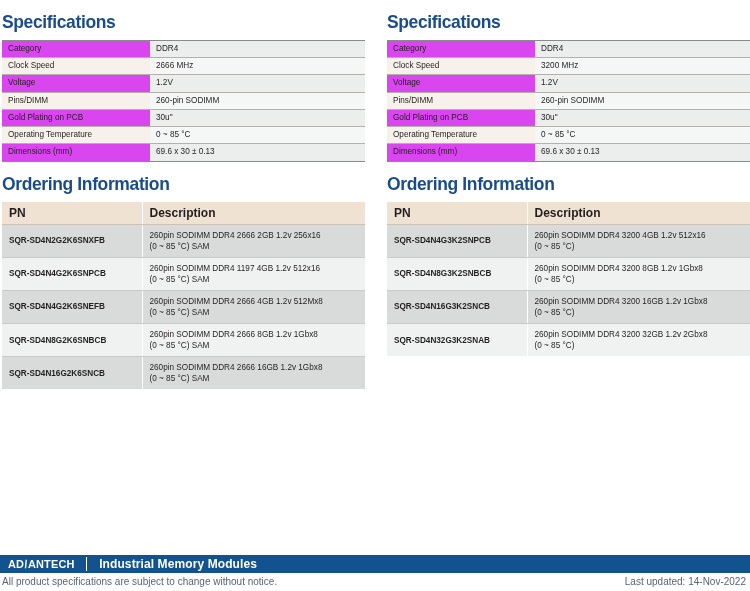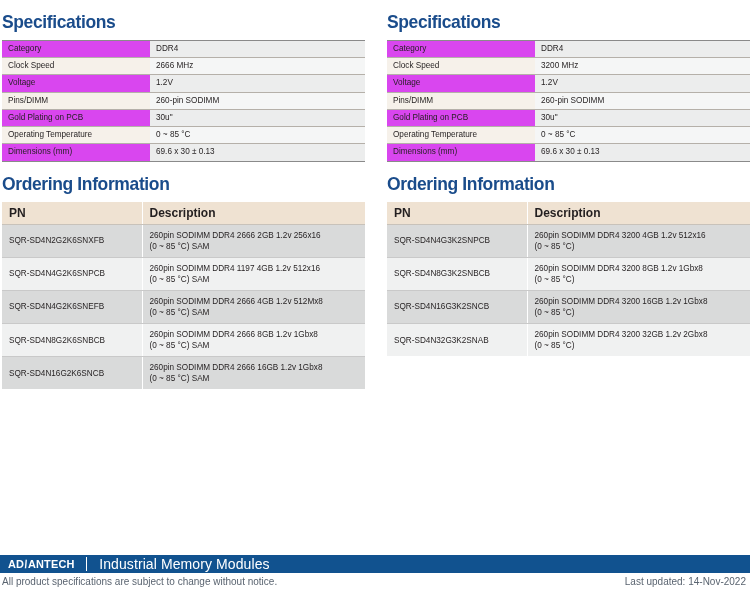--- a/index.html
+++ b/index.html
@@ -106,20 +106,21 @@
     color: #231f20;
     border-bottom: 1px solid #c9c9c9;
   }
   table.ord tbody tr:nth-child(odd) td  { background: #d9dada; }
   table.ord tbody tr:nth-child(even) td { background: #f0f1f1; }
   table.ord tbody tr:last-child td { border-bottom: none; }
 
   table.ord td.pn {
     white-space: nowrap;
     border-right: 1px solid #ffffff;
+    font-weight: bold;
   }
   table.ord th.pn {
     border-right: 1px solid #ffffff;
   }
   table.ord td.desc .l2 { display: block; }
 
   
   .footer {
     position: absolute;
     left: 0;
@@ -151,22 +152,22 @@
     padding: 0 0.3px;
   }
   .divider-v {
     width: 1px;
     align-self: stretch;
     background: #ffffff;
     margin: 2px 0 2px 2px;
   }
   .footer-bar-title {
     color: #ffffff;
-    font-size: 14px;
-    font-weight: normal;
+    font-size: 12px;
+    font-weight: bold;
     letter-spacing: 0.1px;
     padding-left: 12px;
     white-space: nowrap;
   }
   .footer-note {
     display: flex;
     justify-content: space-between;
     align-items: center;
     padding: 3px 4px 4px 2px;
     font-size: 10px;

